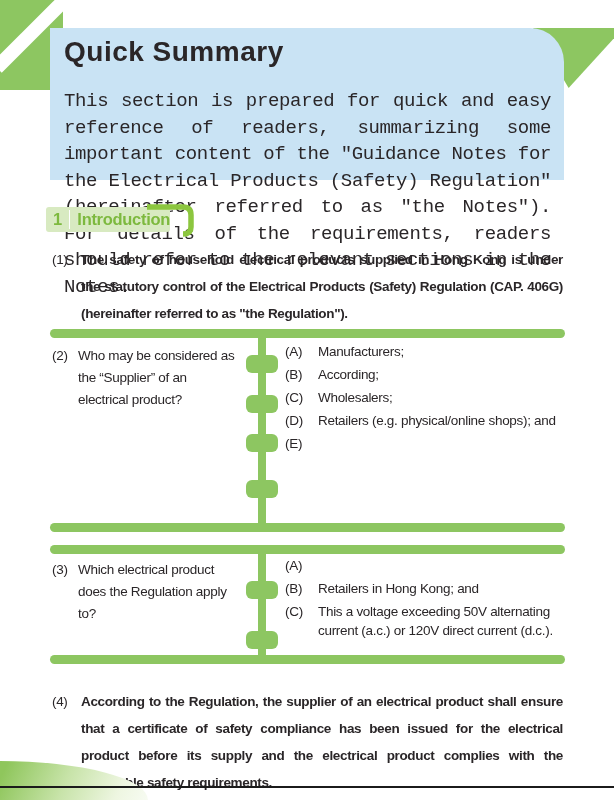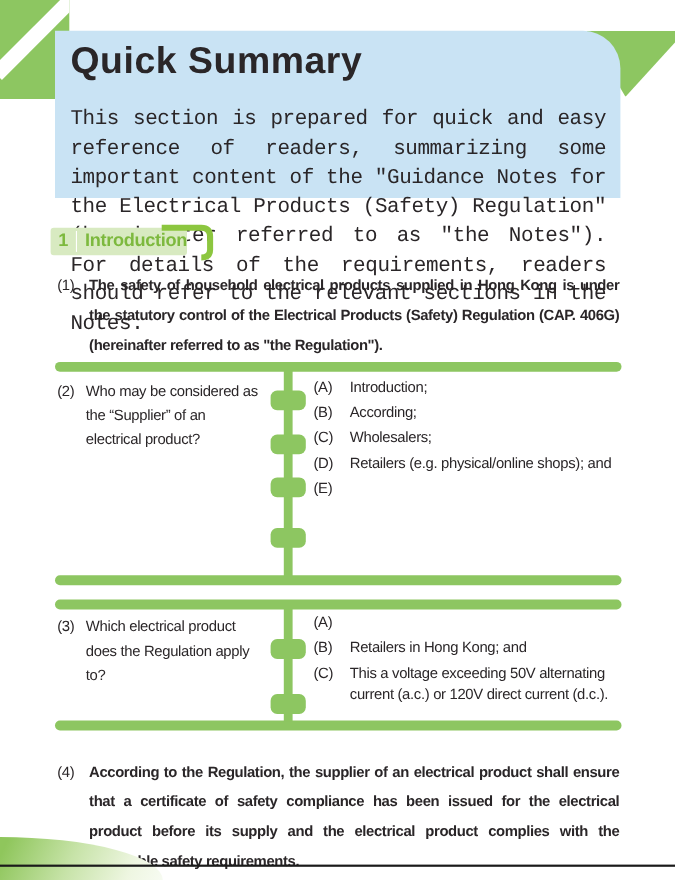--- a/index.html
+++ b/index.html
@@ -38,21 +38,21 @@
   }
 
   
   .bluebox {
     position: absolute; left: 50px; top: 28px; width: 514px; height: 152px;
     background: #c9e3f4;
     border-radius: 0 34px 0 0;
     padding: 6px 13px 0 14px;
   }
   .bluebox h1 {
-    font-size: 34px; font-weight: bold; letter-spacing: 0.5px;
+    font-size: 28px; font-weight: bold; letter-spacing: 0.5px;
     color: #2a2628; margin-top: 2px;
   }
   .bluebox .intro {
     margin-top: 20px;
     font-size: 19px; letter-spacing: -0.35px;
     line-height: 26.5px;
     text-align: justify;
     font-family: Liberation Mono, monospace;
   }
 
@@ -166,21 +166,21 @@
   <div class="node n2"></div>
   <div class="node n3"></div>
   <div class="node n4"></div>
   <div class="question">
     <span class="q-label">(2)</span>
     <span class="q-text">Who may be considered as the “Supplier” of an electrical product?</span>
   </div>
   <div class="answers">
     <div class="answer-row">
       <span class="a-label">(A)</span>
-      <span class="a-text">Introduction;</span>
+      <span class="a-text">Manufacturers;</span>
     </div>
     <div class="answer-row">
       <span class="a-label">(B)</span>
       <span class="a-text">According;</span>
     </div>
     <div class="answer-row">
       <span class="a-label">(C)</span>
       <span class="a-text">Wholesalers;</span>
     </div>
     <div class="answer-row">

